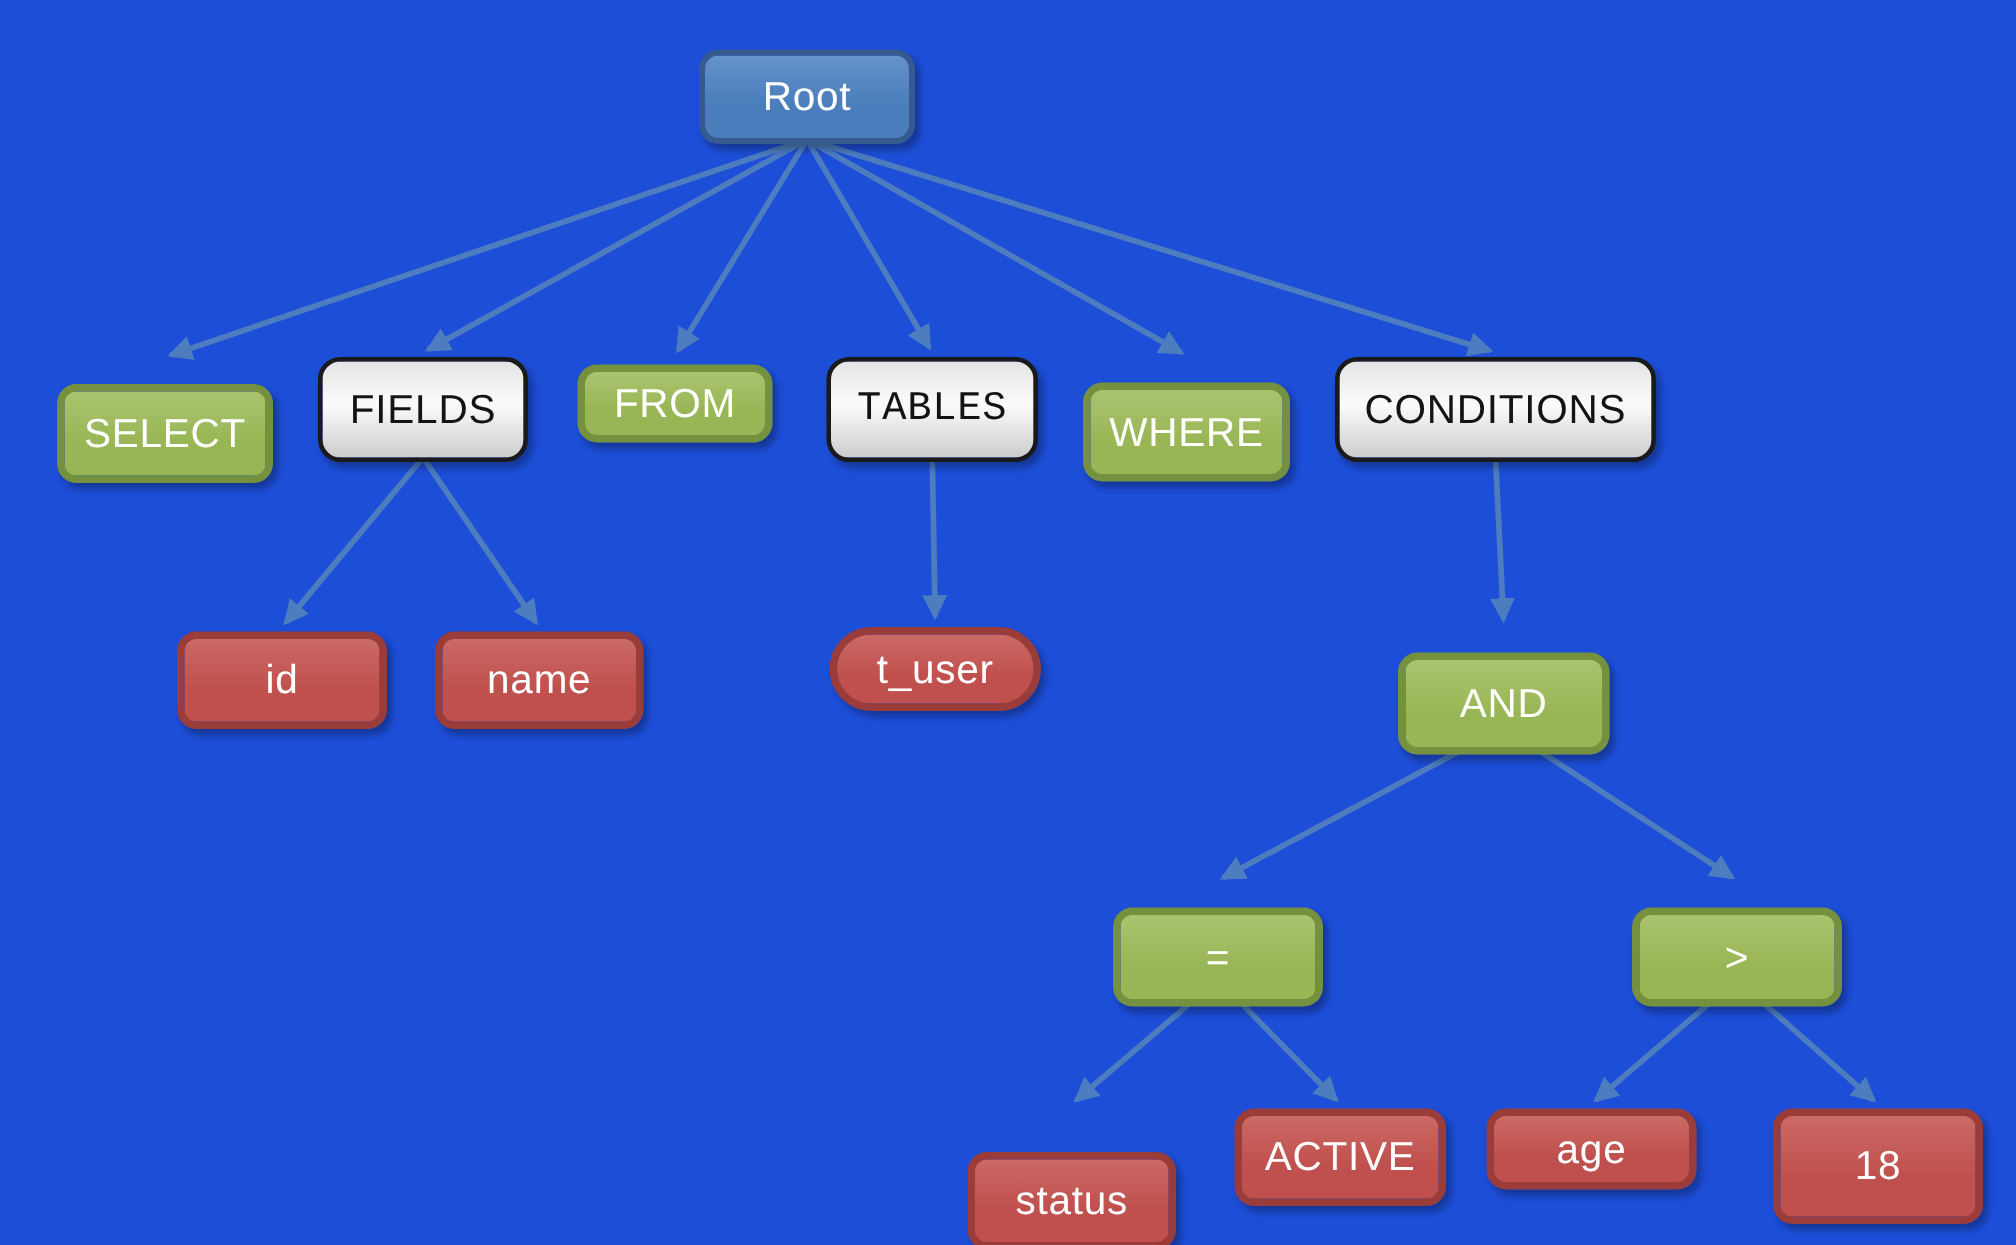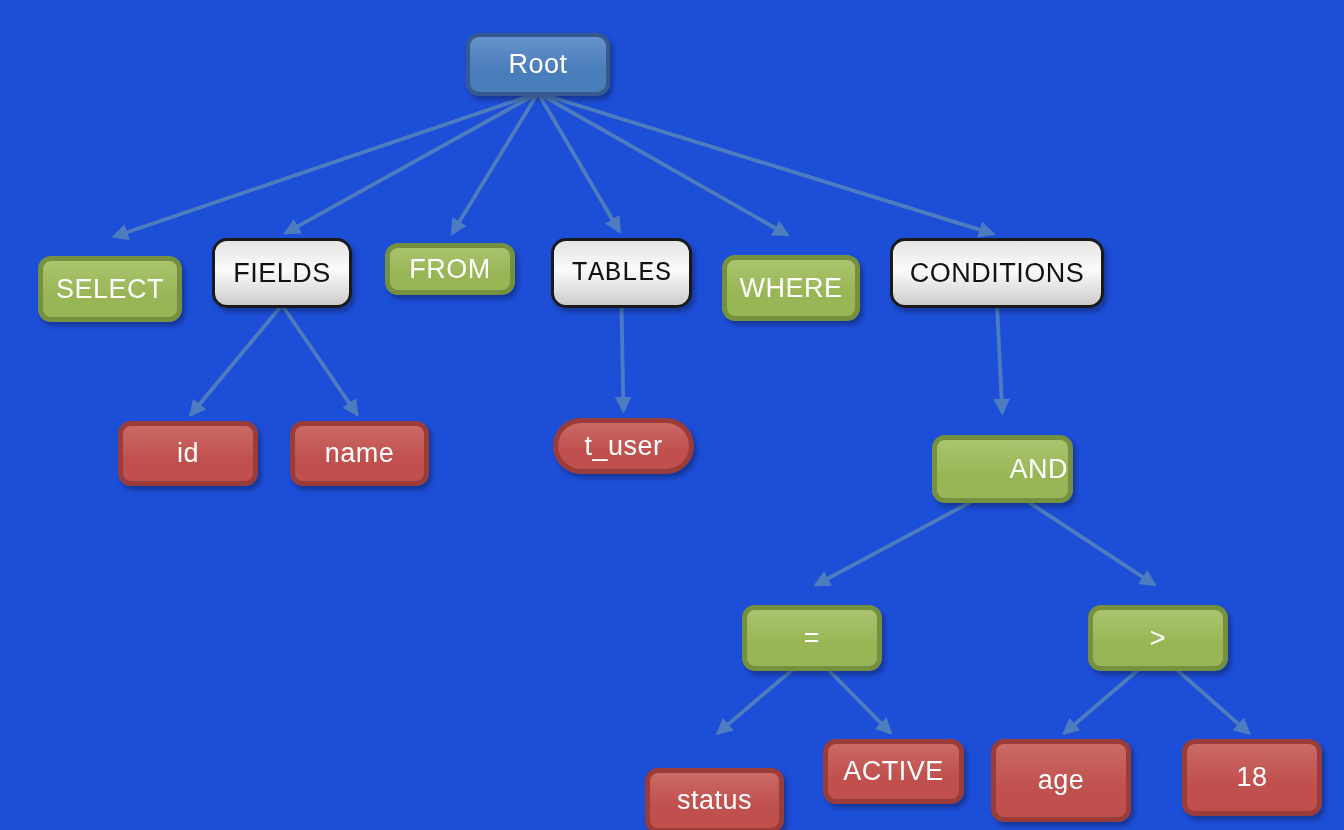--- a/index.html
+++ b/index.html
@@ -117,35 +117,35 @@
       </div>
       <div class="node node-red" style="left: 118px; top: 421px; width: 140px; height: 65px; align-items: center;">
         <span>id</span>
       </div>
       <div class="node node-red" style="left: 290px; top: 421px; width: 139px; height: 65px;">
         <span>name</span>
       </div>
       <div class="node node-red" style="left: 553px; top: 418px; width: 141px; height: 56px; border-radius: 29px;">
         <span>t_user</span>
       </div>
-      <div class="node node-green" style="left: 932px; top: 420px; width: 141px; height: 68px; justify-content: flex-end;">
+      <div class="node node-green" style="left: 932px; top: 420px; width: 141px; height: 68px;">
         <span>AND</span>
       </div>
       <div class="node node-green" style="left: 742px; top: 590px; width: 140px; height: 66px;">
         <span>=</span>
       </div>
       <div class="node node-green" style="left: 1088px; top: 590px; width: 140px; height: 66px;">
         <span>&gt;</span>
       </div>
       <div class="node node-red" style="left: 645px; top: 739px; width: 139px; height: 65px; margin-top: 29px;">
         <span>status</span>
       </div>
       <div class="node node-red" style="left: 823px; top: 739px; width: 141px; height: 65px;">
         <span>ACTIVE</span>
       </div>
-      <div class="node node-red" style="left: 991px; top: 739px; width: 140px; height: 83px;">
+      <div class="node node-red" style="left: 991px; top: 739px; width: 140px; height: 54px;">
         <span>age</span>
       </div>
       <div class="node node-red" style="left: 1182px; top: 739px; width: 140px; height: 77px;">
         <span>18</span>
       </div>
     </div>
 </div>
 
 </body></html>

